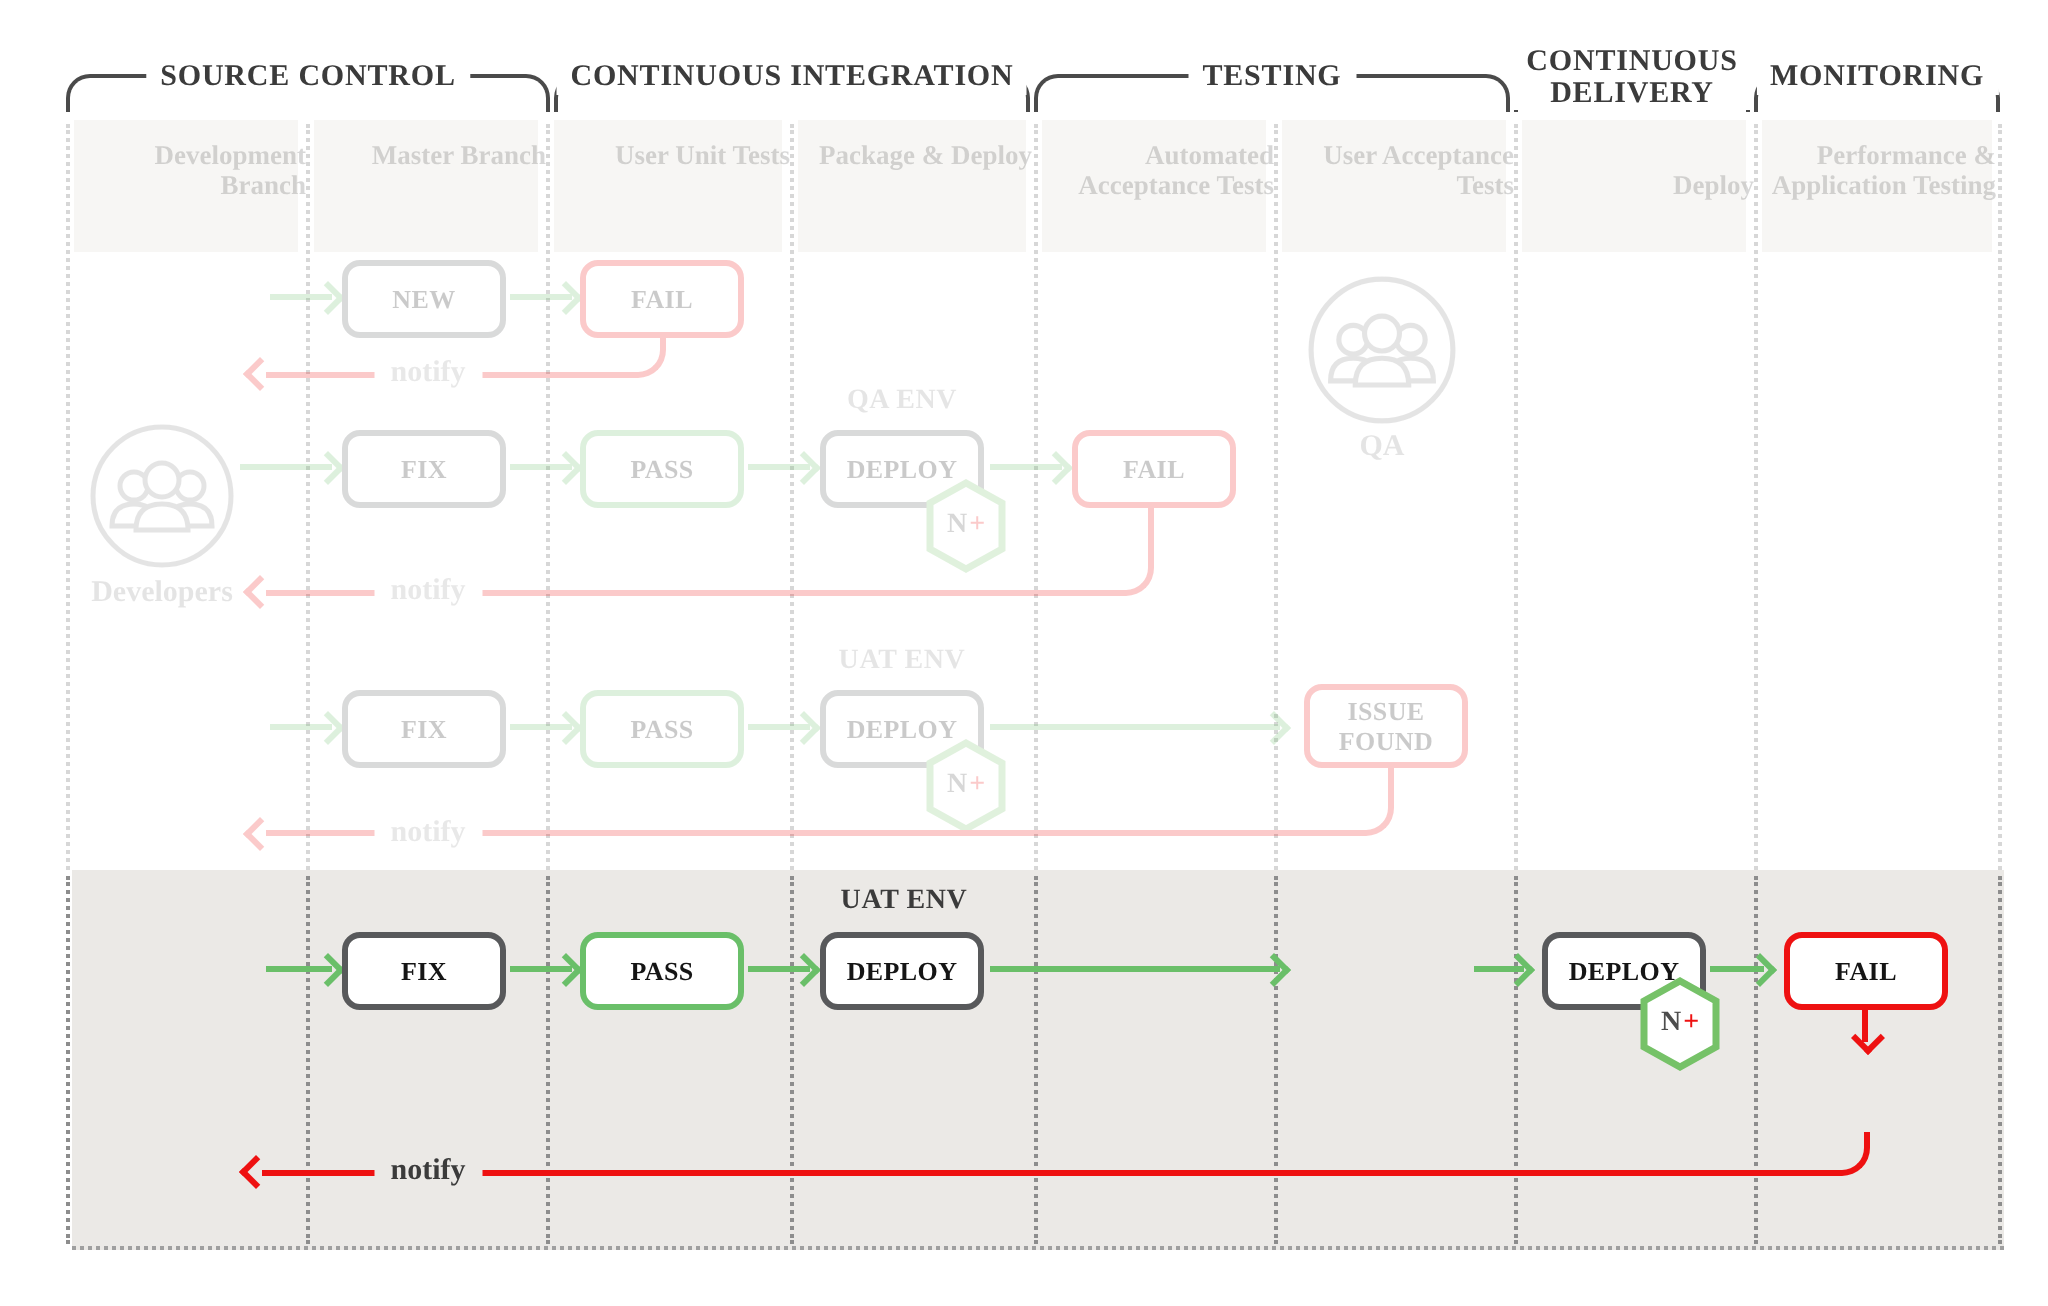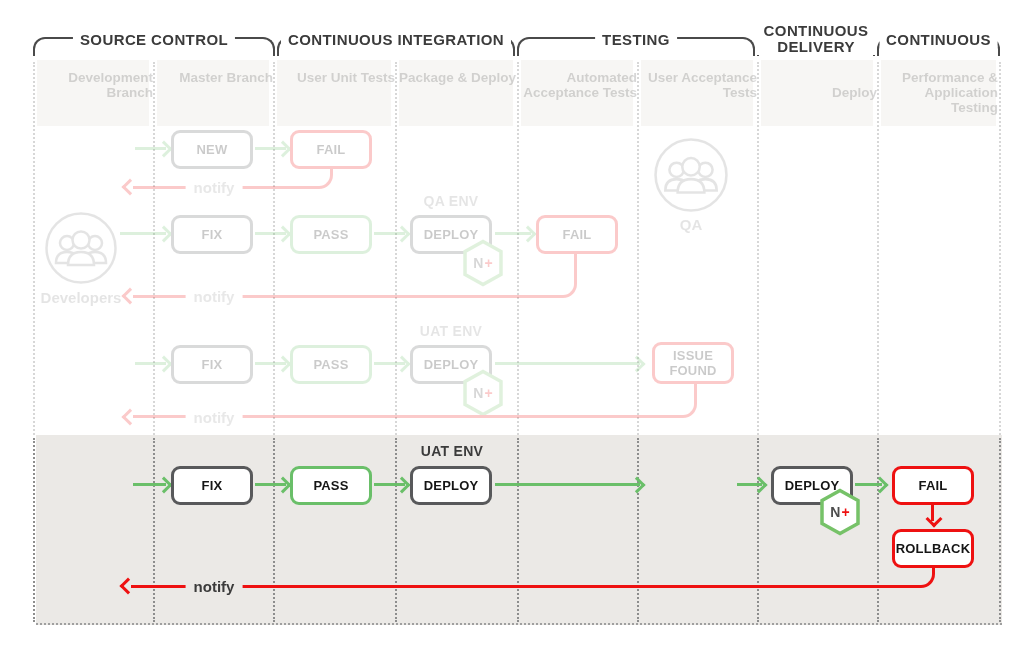--- a/index.html
+++ b/index.html
@@ -1,17 +1,17 @@
 <!DOCTYPE html>
 <html><head>
 <meta charset="utf-8">
 <style>
   html,body{margin:0;padding:0;background:#fff;}
   #stage{position:relative;width:1024px;height:653px;background:#fff;overflow:hidden;
-         font-family:Liberation Sans, sans-serif;}
+         font-family:Liberation Serif, serif;}
   
   .bracket{position:absolute;top:37px;height:17px;border:2px solid #4a4a4a;border-bottom:none;
            border-radius:12px 12px 0 0;}
   .bracket-label{position:absolute;top:0;left:50%;transform:translate(-50%,-50%);
                  background:#fff;padding:0 7px;font-weight:700;font-size:15px;color:#3b3b3b;
                  letter-spacing:.4px;white-space:nowrap;}
   .bracket-label.wrap{white-space:normal;width:108px;text-align:center;line-height:16px;}
   
   .band{position:absolute;top:60px;height:66px;background:#f7f6f4;}
   .coltitle{position:absolute;width:120px;text-align:right;font-weight:700;font-size:13.5px;
@@ -75,21 +75,21 @@
   <div class="bracket" style="left:277px;width:234px">
     <span class="bracket-label">CONTINUOUS INTEGRATION</span>
   </div>
   <div class="bracket" style="left:517px;width:234px">
     <span class="bracket-label">TESTING</span>
   </div>
   <div class="bracket" style="left:757px;width:114px">
     <span class="bracket-label wrap">CONTINUOUS DELIVERY</span>
   </div>
   <div class="bracket" style="left:877px;width:119px">
-    <span class="bracket-label">CONTINUOUS</span>
+    <span class="bracket-label">MONITORING</span>
   </div>
 
   <div class="vdots" style="left:33px"></div>
   <div class="vdots" style="left:153px"></div>
   <div class="vdots" style="left:273px"></div>
   <div class="vdots" style="left:395px"></div>
   <div class="vdots" style="left:517px"></div>
   <div class="vdots" style="left:637px"></div>
   <div class="vdots" style="left:757px"></div>
   <div class="vdots" style="left:877px"></div>
@@ -238,19 +238,18 @@
         <span class="plus">+</span>
       </div>
   </div>
 
   <div class="hl l-green" style="left:855px;top:483px;width:27px"></div>
   <div class="chev r c-green" style="left:874px;top:479px"></div>
   <div class="box red" style="left:892px;top:466px">FAIL</div>
 
   <div class="vl l-red" style="left:931px;top:504px;height:17px"></div>
   <div class="chev d c-red" style="left:928px;top:513px"></div>
-  <div class="box red" style="left:892px;top:529px">ROLLBACK</div>
 
   <div class="elbow" style="left:131px;top:566px;width:801px;height:19px"></div>
   <div class="chev l c-red" style="left:122px;top:580px"></div>
   <span class="notify dark" style="left:214px;top:586px">notify</span>
 
 </div>
 
 </body></html>

